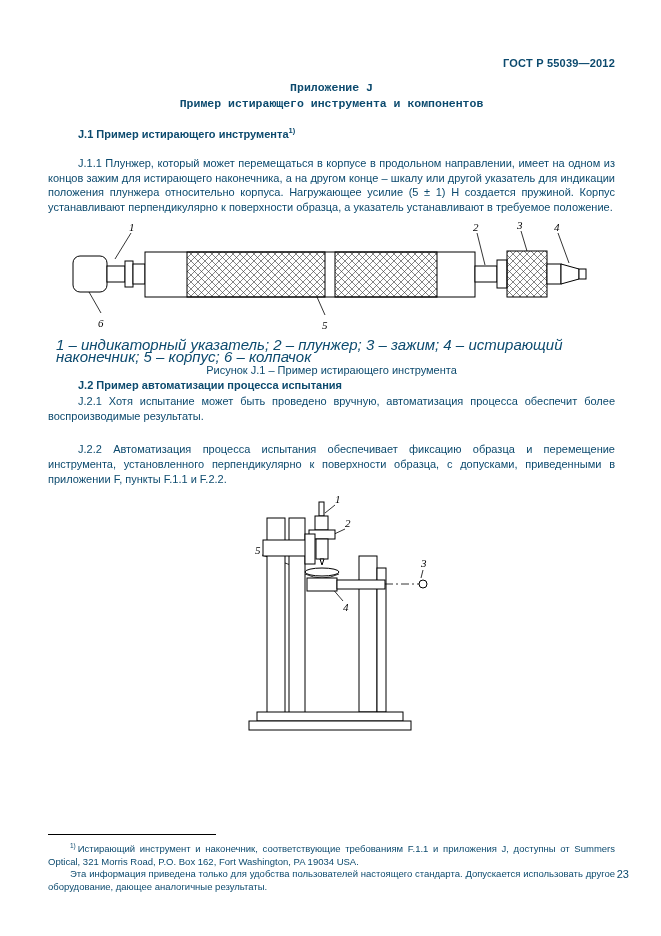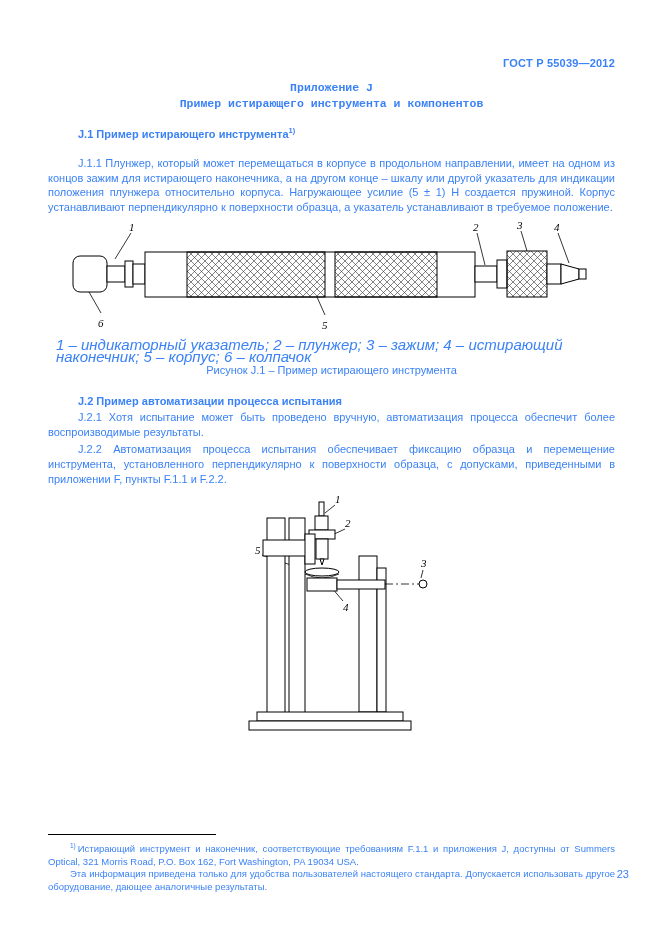--- a/index.html
+++ b/index.html
@@ -1,19 +1,19 @@
 <!DOCTYPE html>
 <html><head>
 <meta charset="utf-8">
 <style>
   * { margin:0; padding:0; box-sizing:border-box; }
   html,body { background:#e8e8e8; }
   .page {
     position:relative; width:661px; height:936px; margin:0 auto;
-    background:#ffffff; font-family:"Liberation Sans", sans-serif; color:#3b82f6;
+    background:#ffffff; font-family:"Liberation Sans", sans-serif; color:#0c4a6e;
     overflow:hidden;
   }
   .content { position:absolute; left:48px; top:0; width:567px; }
 
   .doc-header { margin-top:57px; text-align:right; font-size:11px; font-weight:bold; letter-spacing:0.2px; }
 
   .title-block { margin-top:11px; text-align:center; font-weight:bold; font-size:11.5px; line-height:15.5px;font-family:Liberation Mono, monospace; }
 
   .heading { margin-top:13px; font-weight:bold; font-size:11px; line-height:14.6px; text-indent:30px; }
   .heading sup { font-size:7.5px; font-weight:bold; }
@@ -103,24 +103,24 @@
         <text class="callout" x="489" y="12">4</text>
         <text class="callout" x="33" y="108">6</text>
         <text class="callout" x="257" y="110">5</text>
       </svg>
     </div>
 
     <div class="legend legend-j1">1 – индикаторный указатель; 2 – плунжер; 3 – зажим; 4 – истирающий наконечник; 5 – корпус; 6 – колпачок</div>
 
     <div class="caption caption1">Рисунок J.1 – Пример истирающего инструмента</div>
 
-    <div class="heading" style="margin-top:17px">J.2 Пример автоматизации процесса испытания</div>
+    <div class="heading" style="margin-top:1px">J.2 Пример автоматизации процесса испытания</div>
 
     <p class="para" style="margin-top:2px">J.2.1 Хотя испытание может быть проведено вручную, автоматизация процесса обеспечит более воспроизводимые результаты.</p>
-    <p class="para" style="margin-top:3px">J.2.2 Автоматизация процесса испытания обеспечивает фиксацию образца и перемещение инструмента, установленного перпендикулярно к поверхности образца, с допусками, приведенными в приложении F, пункты F.1.1 и F.2.2.</p>
+    <p class="para" style="margin-top:19px">J.2.2 Автоматизация процесса испытания обеспечивает фиксацию образца и перемещение инструмента, установленного перпендикулярно к поверхности образца, с допусками, приведенными в приложении F, пункты F.1.1 и F.2.2.</p>
 
     <div class="figure fig2">
       <svg width="210" height="242" viewBox="0 0 210 242">
 
         <line class="ln" x1="108" y1="11" x2="98" y2="19"></line>
         <line class="ln" x1="118" y1="35" x2="103" y2="42"></line>
         <line class="ln" x1="35" y1="61" x2="78" y2="76"></line>
         <line class="ln" x1="116" y1="107" x2="104" y2="93"></line>
         <line class="ln" x1="196" y1="76" x2="194" y2="84"></line>
 

